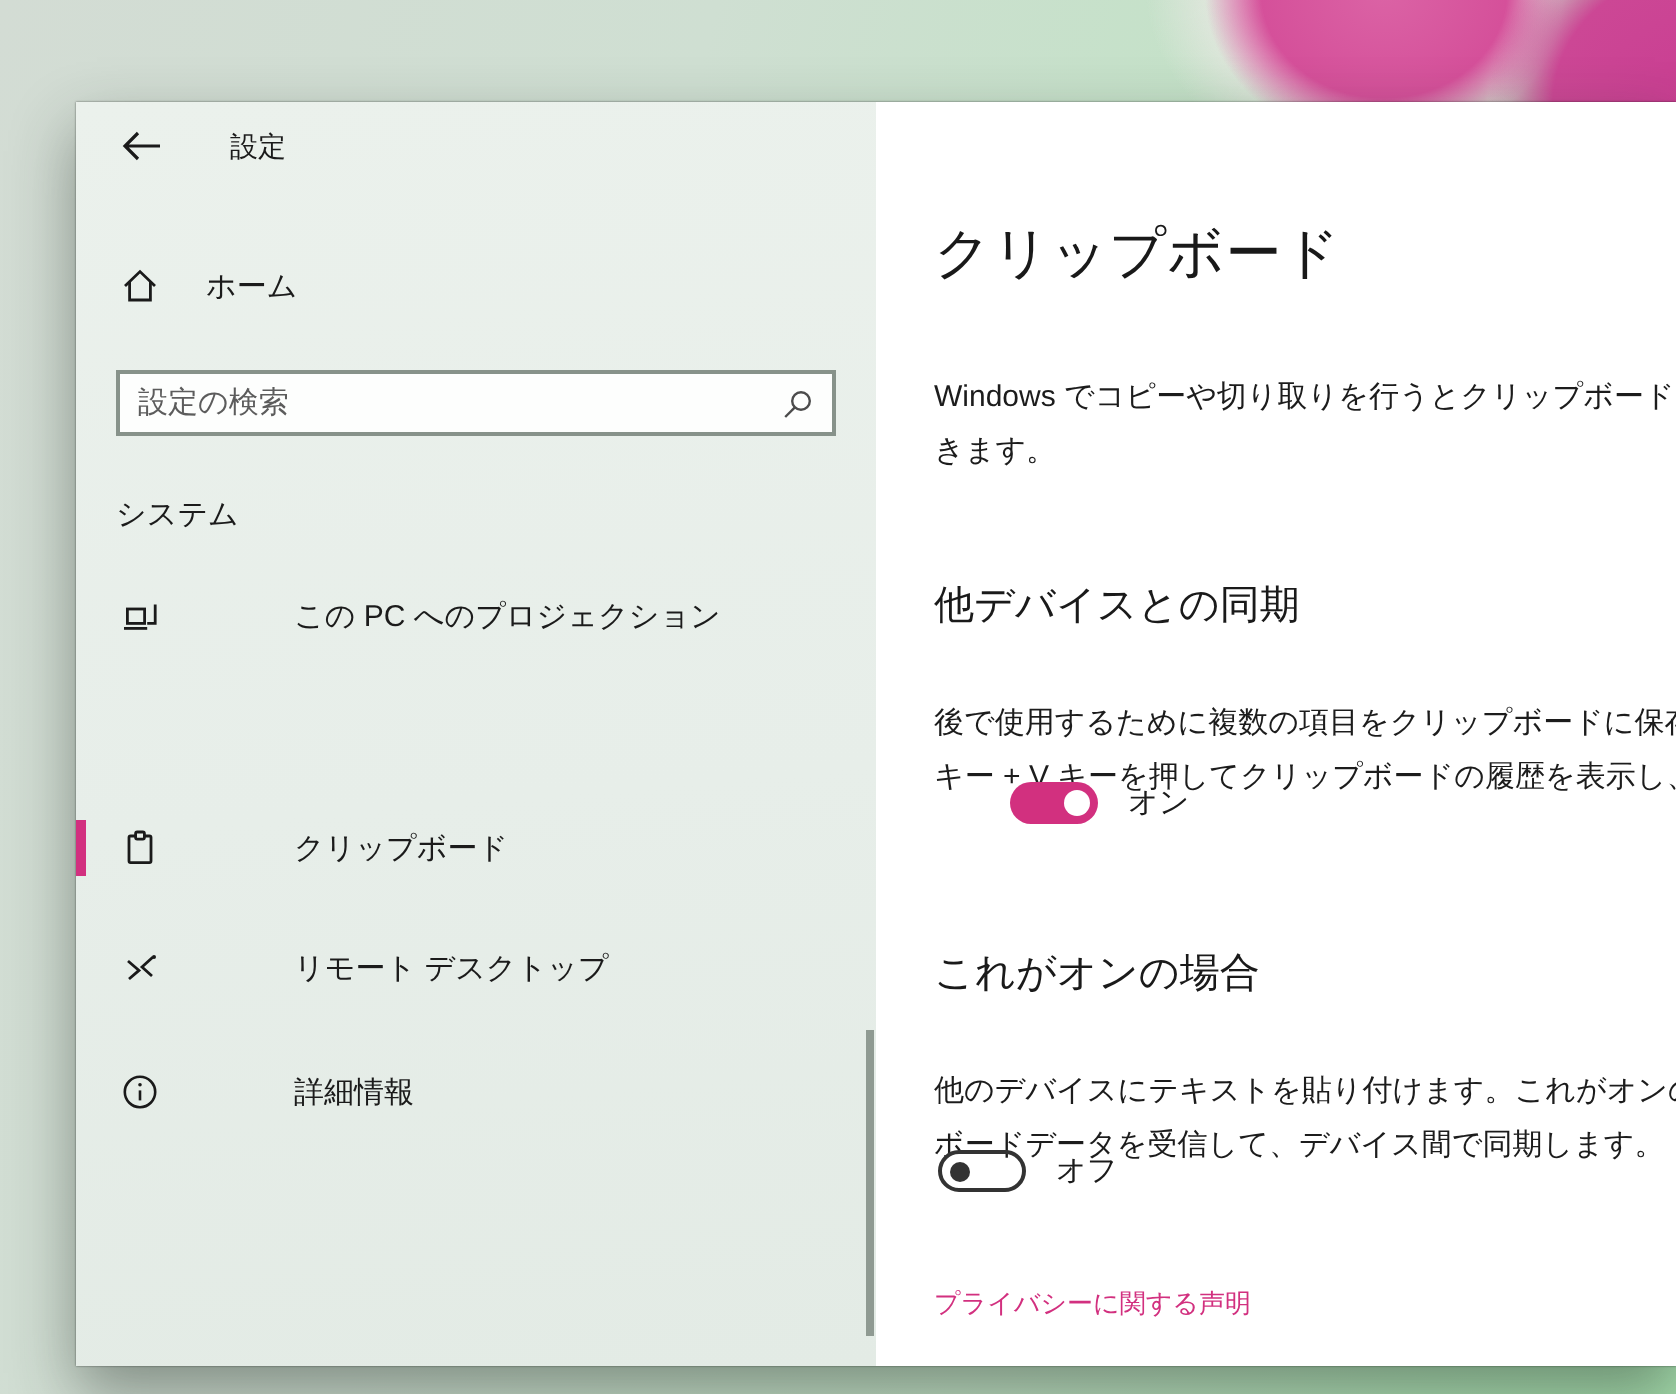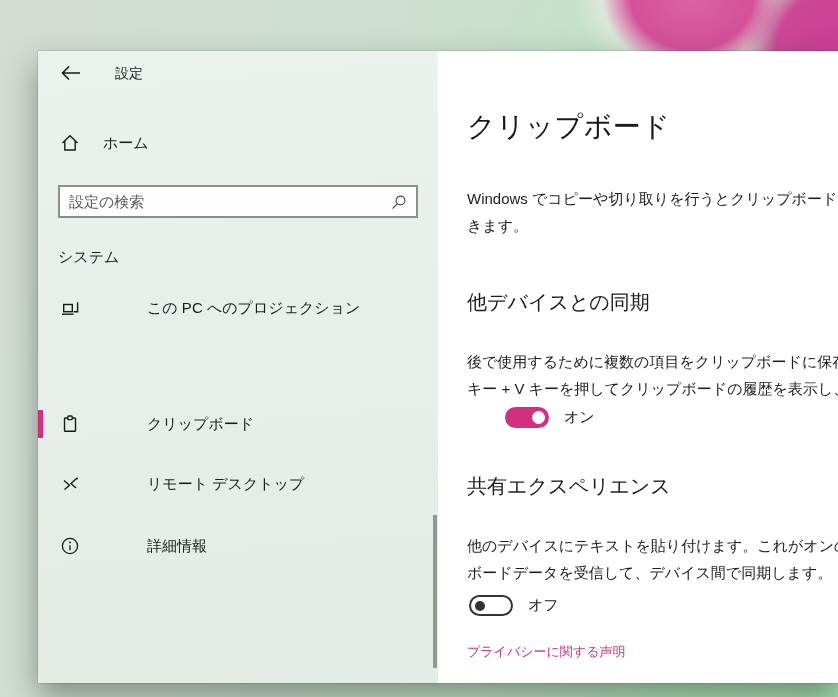--- a/index.html
+++ b/index.html
@@ -62,21 +62,21 @@
   }
   .body-text{position:absolute;left:29px;font-size:15px;line-height:27px;color:#1c1c1c;}
   .body-text div{white-space:nowrap;}
   .intro{top:134px;}
   .sec-heading{
     position:absolute;left:29px;font-size:20px;font-weight:400;color:#1a1a1a;white-space:nowrap;
   }
   .sec0-h{top:238px;} .sec0-d{top:297px;}
   .sec1-h{top:422px;} .sec1-d{top:481px;}
   .toggle-row{position:absolute;left:31px;display:flex;align-items:center;height:21px;cursor:pointer;}
-  .tr0{top:356px;padding-left:36px;} .tr1{top:544px;}
+  .tr0{top:340px;padding-left:36px;} .tr1{top:524px;}
   .toggle{width:44px;height:21px;border-radius:11px;position:relative;box-sizing:border-box;flex:0 0 auto;}
   .toggle.on{background:#d2307f;}
   .toggle.on .knob{position:absolute;right:4px;top:4px;width:13px;height:13px;border-radius:50%;background:#ffffff;}
   .toggle.off{border:2px solid #333333;background:transparent;}
   .toggle.off .knob{position:absolute;left:4px;top:3.5px;width:10px;height:10px;border-radius:50%;background:#333333;}
   .toggle-label{margin-left:15px;font-size:15px;color:#1b1b1b;}
   .privacy-link{
     position:absolute;left:29px;top:592px;font-size:13px;color:#d2307f;
     white-space:nowrap;cursor:pointer;text-decoration:none;
   }
@@ -181,21 +181,21 @@
       <div>後で使用するために複数の項目をクリップボードに保存</div>
       <div>キー + V キーを押してクリップボードの履歴を表示し、その</div>
     </div>
     <div class="toggle-row tr0">
       <div class="toggle on">
         <div class="knob"></div>
       </div>
       <span class="toggle-label">オン</span>
     </div>
 
-    <div class="sec-heading sec1-h">共有エクスペリエンス</div>
+    <div class="sec-heading sec1-h">これがオンの場合</div>
     <div class="body-text sec1-d">
       <div>他のデバイスにテキストを貼り付けます。これがオンの場合</div>
       <div>ボードデータを受信して、デバイス間で同期します。</div>
     </div>
     <div class="toggle-row tr1">
       <div class="toggle off">
         <div class="knob"></div>
       </div>
       <span class="toggle-label">オフ</span>
     </div>

